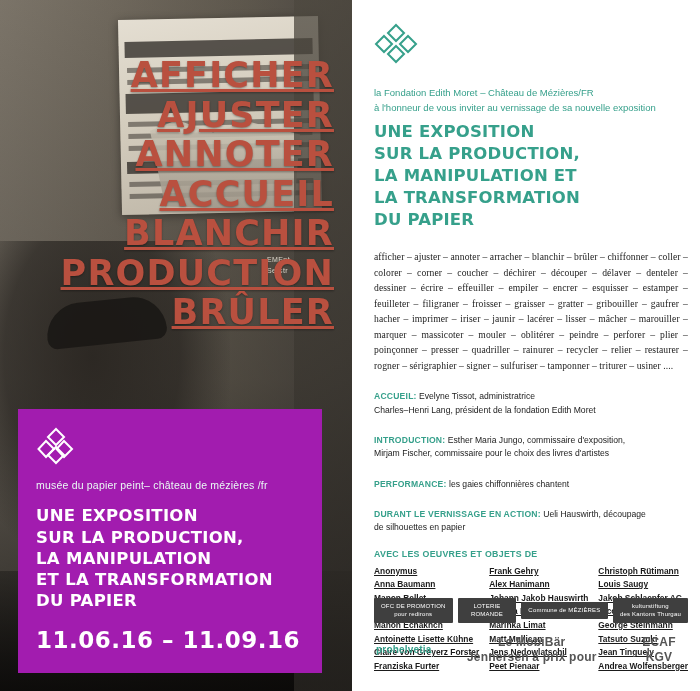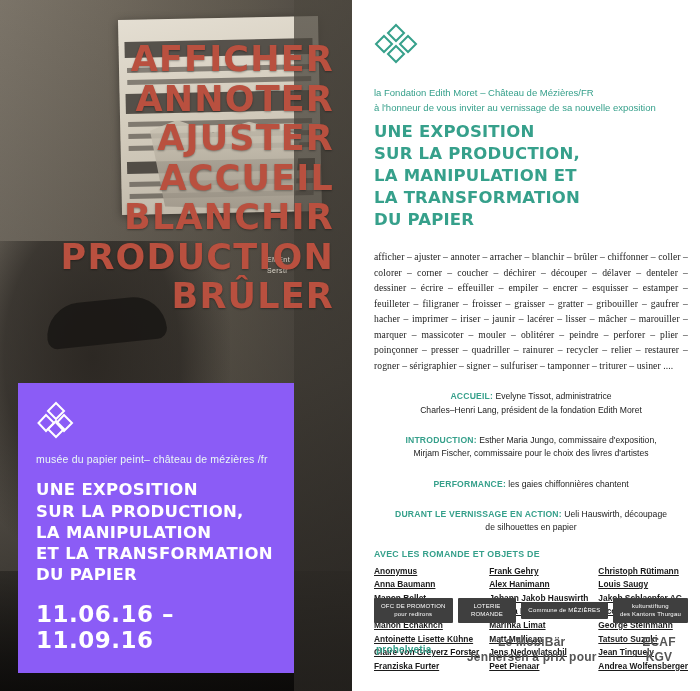--- a/index.html
+++ b/index.html
@@ -68,36 +68,37 @@
     opacity:.75;
   }
   .small-label {
     position:absolute; right:62px; top:255px;
     color:#e8e2d6; font-size:7px; letter-spacing:.4px;
     line-height:1.5; text-align:left; opacity:.9;
   }
 
   
   .headline {
-    position:absolute; left:0; right:0; top:40px;
+    position:absolute; left:0; right:0; top:56px;
     text-align:right; padding-right:18px;
     font-family:"DejaVu Sans", sans-serif;
     font-weight:bold;
     color:#b9503f;
     font-size:35px;
     line-height:1.13;
     letter-spacing:1.2px;
     text-shadow:0 1px 2px rgba(0,0,0,.35);
+    text-decoration:underline;
   }
   .headline div { white-space:nowrap; }
 
   
   .green-card {
-    position:absolute; left:18px; bottom:18px; width:276px;
-    background:#8b5cf6;
+    position:absolute; left:18px; bottom:18px; width:304px;
+    background:#a21caf;
     color:#ffffff;
     padding:16px 18px 20px 18px;
   }
   .logo-mark { width:40px; height:40px; margin-bottom:10px; }
   .card-sub {
     font-size:10.5px; letter-spacing:.2px; margin-bottom:14px; color:#eafaf5;
   }
   .card-title {
     font-family:"DejaVu Sans", sans-serif;
     font-weight:bold; font-size:16.5px; line-height:1.28; letter-spacing:.3px;
@@ -124,21 +125,21 @@
   .expo-title {
     font-family:"DejaVu Sans", sans-serif;
     font-weight:bold; color:#36a08b; font-size:16.5px; line-height:1.33;
     letter-spacing:.2px; margin-bottom:18px;
   }
   .verbs {
     color:#1b1b1b; font-size:9.6px; line-height:1.62; text-align:justify;
     margin-bottom:16px; letter-spacing:.1px;font-family:Liberation Serif, serif;
   }
   .credits { font-size:8.6px; line-height:1.55; color:#1b1b1b; margin-bottom:14px; }
-  .credits p { margin:17px 0 7px 0;text-align:center; }
+  .credits p { margin:17px 0 7px 0; }
   .credits .k { color:#36a08b; font-weight:bold; letter-spacing:.2px; }
 
   .works-head {
     color:#36a08b; font-weight:bold; font-size:8.8px; letter-spacing:.3px;
     margin-bottom:6px;
   }
   .names {
     display:flex; gap:10px; font-size:8.4px; line-height:1.62; color:#1b1b1b;
     font-weight:bold; margin-bottom:9px;
   }
@@ -179,22 +180,22 @@
     <div class="torn"></div>
     <div class="shadow-figure"></div>
     <div class="hat"></div>
     <div class="ground"></div>
     <div class="sidewall"></div>
 
     <div class="small-label">EMEnt<br>Serstr</div>
 
     <div class="headline">
       <div>AFFICHER</div>
+      <div>AJUSTER</div>
       <div>ANNOTER</div>
-      <div>AJUSTER</div>
       <div>ACCUEIL</div>
       <div>BLANCHIR</div>
       <div>PRODUCTION</div>
       <div>BRÛLER</div>
     </div>
 
     <div class="green-card">
       <svg class="logo-mark" viewBox="0 0 40 40">
         <g fill="none" stroke="#ffffff" stroke-width="2">
           <path d="M20 4 L28 12 L20 20 L12 12 Z"></path>
@@ -239,21 +240,21 @@
       </div>
     <div class="verbs">afficher – ajuster – annoter – arracher – blanchir – brûler – chiffonner – coller – colorer – corner – coucher – déchirer – découper – délaver – denteler – dessiner – écrire – effeuiller – empiler – encrer – esquisser – estamper – feuilleter – filigraner – froisser – graisser – gratter – gribouiller – gaufrer – hacher – imprimer – iriser – jaunir – lacérer – lisser – mâcher – marouiller – marquer – massicoter – mouler – oblitérer – peindre – perforer – plier – poinçonner – presser – quadriller – rainurer – recycler – relier – restaurer – rogner – sérigraphier – signer – sulfuriser – tamponner – triturer – usiner ....</div>
 
     <div class="credits">
         <p><span class="k">ACCUEIL:</span> Evelyne Tissot, administratrice<br>Charles–Henri Lang, président de la fondation Edith Moret</p>
         <p><span class="k">INTRODUCTION:</span> Esther Maria Jungo, commissaire d'exposition,<br>Mirjam Fischer, commissaire pour le choix des livres d'artistes</p>
         <p><span class="k">PERFORMANCE:</span> les gaies chiffonnières chantent</p>
         <p><span class="k">DURANT LE VERNISSAGE EN ACTION:</span> Ueli Hauswirth, découpage<br>de silhouettes en papier</p>
       </div>
 
-    <div class="works-head">AVEC LES ROMANDE ET OBJETS DE</div>
+    <div class="works-head">AVEC LES OEUVRES ET OBJETS DE</div>
     <div class="names">
       <div class="col">
           <div>Anonymus</div>
           <div>Anna Baumann</div>
           <div>Manon Bellet</div>
           <div>Charlotte Bricault</div>
           <div>Manon Echakhch</div>
           <div>Antoinette Lisette Kühne</div>
           <div>Claire von Greyerz Forster</div>
           <div>Franziska Furter</div>

